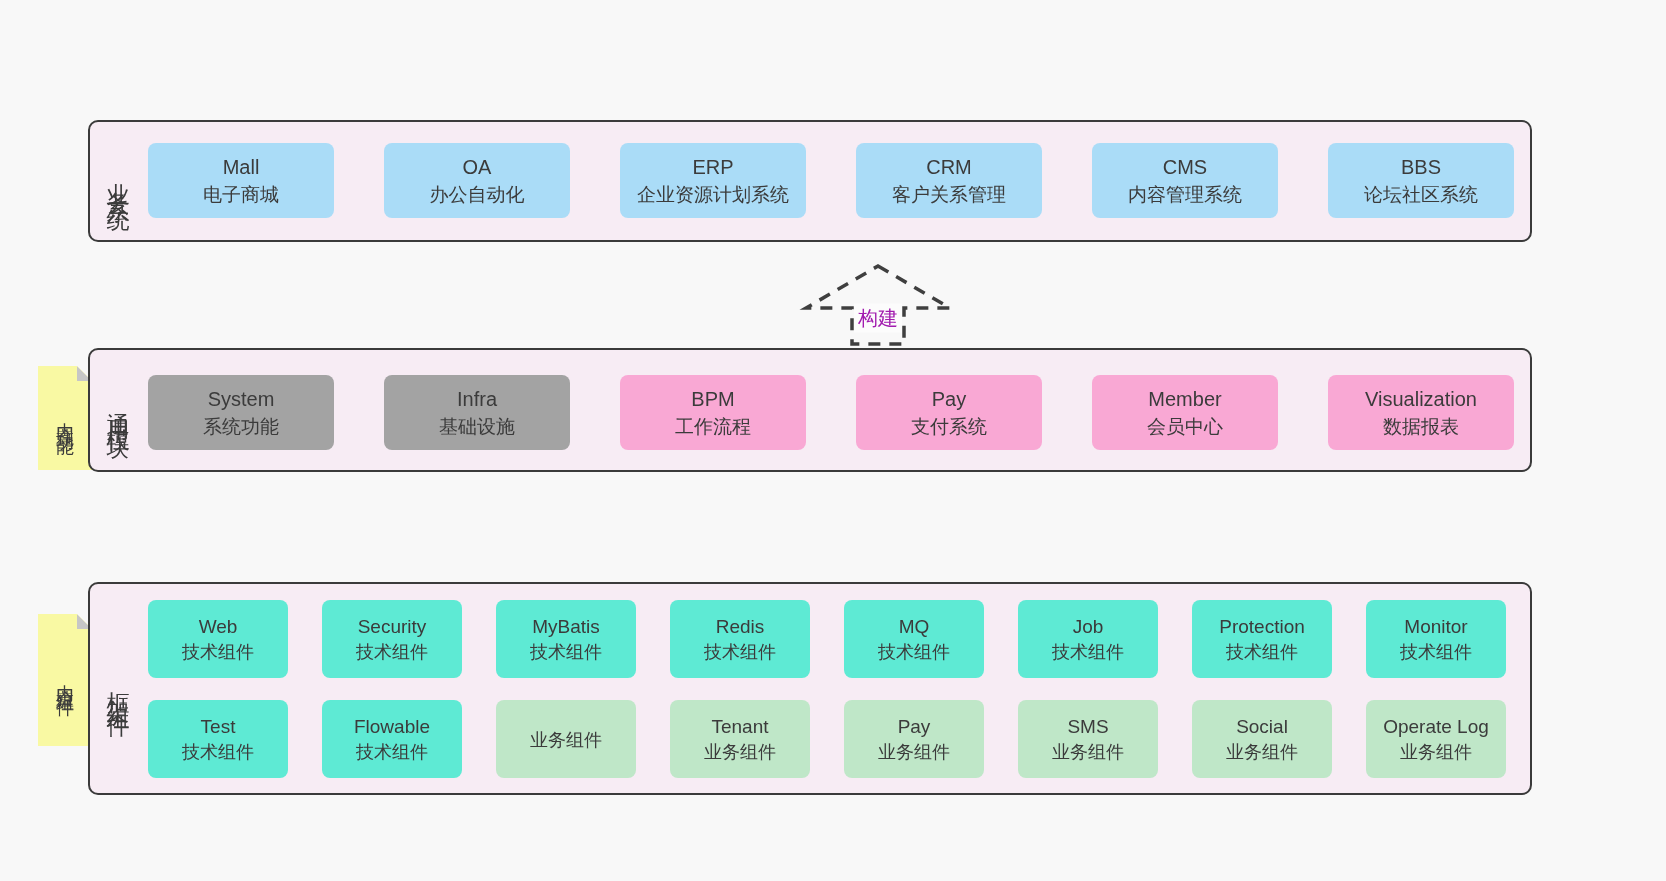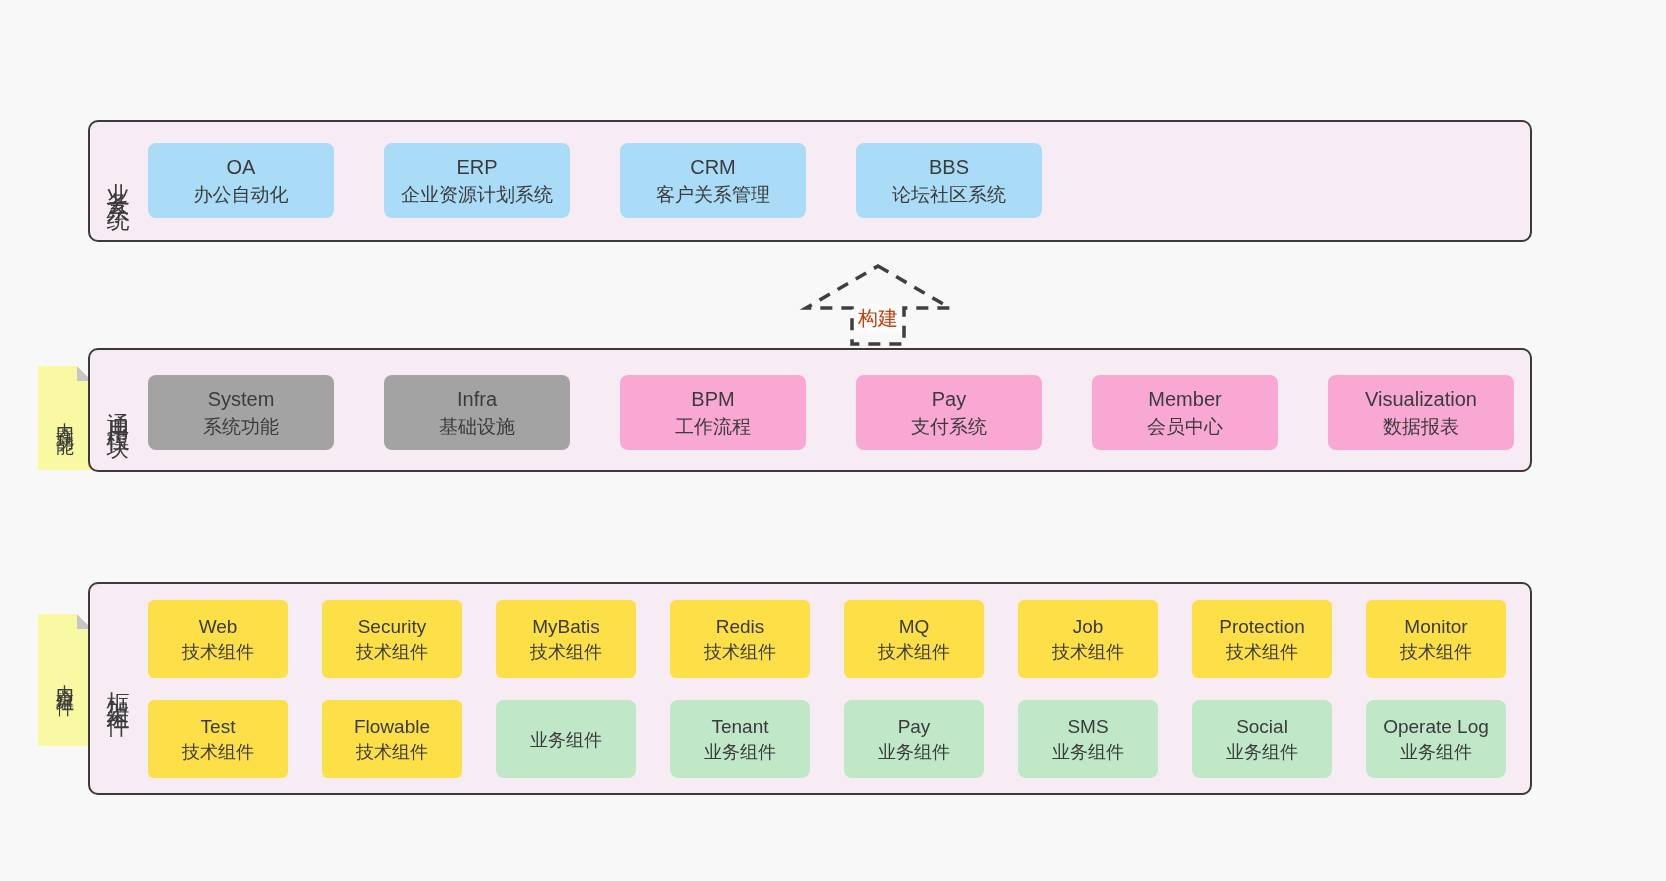--- a/index.html
+++ b/index.html
@@ -44,21 +44,21 @@
     line-height:1.25;
   }
   .box-en{font-size:20px;}
   .box-zh{font-size:19px;margin-top:3px;}
   .box-row.small .box-en{font-size:19px;}
   .box-row.small .box-zh{font-size:18px;margin-top:2px;}
 
   .c-blue{background:#aadcf7;}
   .c-red{background:#a3a3a3;}
   .c-pink{background:#f9a8d4;}
-  .c-green{background:#fde047;border-radius:6px;}
+  .c-green{background:#5eead4;}
   .c-lightgreen{background:#bfe7c8;}
 
   
   .sticky{
     position:absolute;left:38px;width:54px;
     background:#f9f9a3;
     clip-path:polygon(0 0,calc(100% - 15px) 0,100% 15px,100% 100%,0 100%);
     z-index:1;
   }
   .sticky-fold{
@@ -76,43 +76,51 @@
   
   .arrow{position:absolute;width:200px;height:90px;z-index:3;}
   .arrow svg polygon{
     fill:none;stroke:#3f3f3f;stroke-width:3.5;
     stroke-dasharray:12 9;
   }
   .arrow-label{
     position:absolute;left:50%;top:58px;transform:translate(-50%,-50%);
     background:#fcfcfc;
     padding:1px 4px;
-    font-size:20px;color:#c2410c;
+    font-size:20px;color:#a21caf;
     white-space:nowrap;
   }
 </style>
 </head>
 <body>
 
 <div id="canvas">
 
   <div class="tier" style="top:120px;height:122px;">
     <div class="tier-label">业务系统</div>
     <div class="box-row" style="top:21px;--bw:186px;--bh:75px;--gap:50px;">
         <div class="box c-blue">
+          <div class="box-en">Mall</div>
+          <div class="box-zh">电子商城</div>
+        </div>
+        <div class="box c-blue">
           <div class="box-en">OA</div>
           <div class="box-zh">办公自动化</div>
         </div>
         <div class="box c-blue">
           <div class="box-en">ERP</div>
           <div class="box-zh">企业资源计划系统</div>
         </div>
         <div class="box c-blue">
           <div class="box-en">CRM</div>
           <div class="box-zh">客户关系管理</div>
+        </div>
+        <div class="box c-blue">
+          <div class="box-en">CMS</div>
+          <div class="box-zh">内容管理系统</div>
         </div>
         <div class="box c-blue">
           <div class="box-en">BBS</div>
           <div class="box-zh">论坛社区系统</div>
         </div>
       </div>
   </div>
 
   <div class="arrow" style="left:778px;top:260px;">
     <svg width="200" height="90" viewBox="0 0 200 90">

